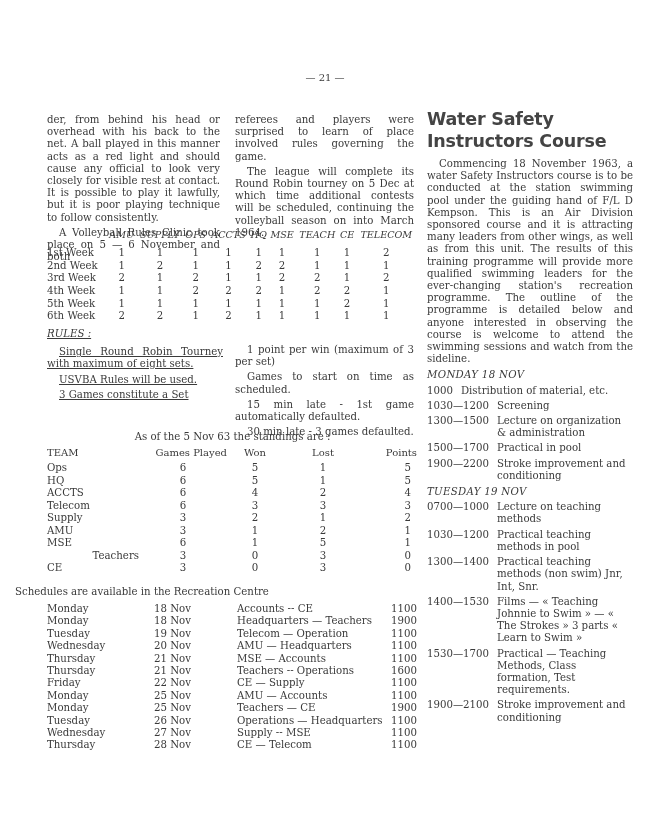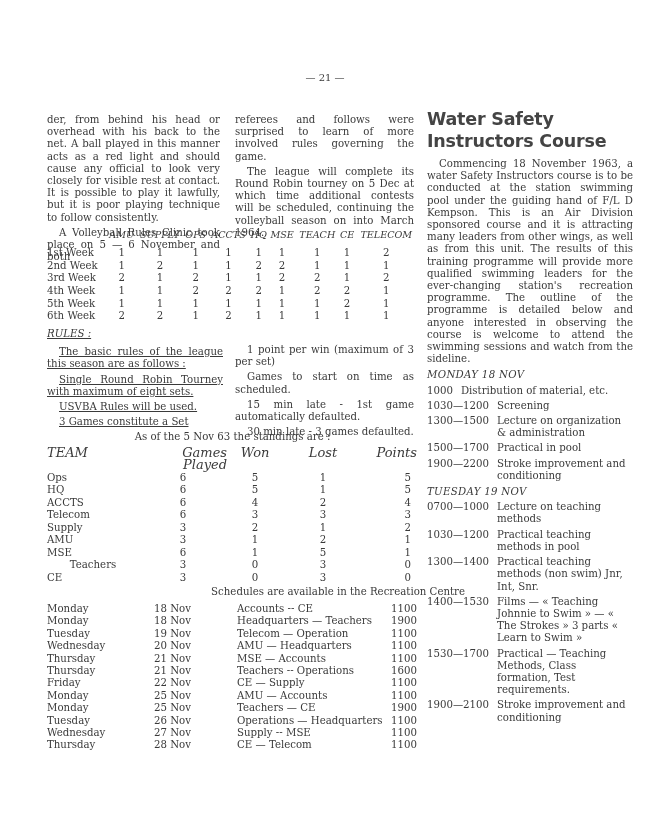--- a/index.html
+++ b/index.html
@@ -32,44 +32,44 @@
   #weeks-table th { font-style: italic; font-size: 9.6px; height: 18px; vertical-align: top; text-align: center; }
   #weeks-table td { text-align: center; height: 12.6px; }
   #weeks-table td.label { text-align: left; width: 60px; }
 
   #rules-left { left: 47px; top: 316px; width: 176px; text-decoration: underline; }
   #rules-right { left: 235px; top: 332px; width: 179px; }
   .italic { font-style: italic; }
 
   .standings-intro { left: 0; width: 465px; top: 431px; text-align: center; }
   #standings-table { left: 47px; top: 447px; width: 370px; }
-  #standings-table th { font-style: italic; height: 15px; vertical-align: top; font-size: 13px; }
+  #standings-table th { height: 15px; vertical-align: top; font-size: 10px; }
   #standings-table td { height: 12.5px; }
 
-  .sched-intro { left: 0; width: 465px; top: 586px; text-align: right; }
+  .sched-intro { left: 15px; width: 465px; top: 586px; text-align: left; }
   #schedule-table { left: 47px; top: 603px; width: 370px; }
   #schedule-table td { height: 12.4px; white-space: nowrap; }
 
   .day-heading { font-style: italic; margin: 4px 0 3px 0; letter-spacing: 0.3px; }
   .prog-item { display: flex; margin-bottom: 3px; text-align: left; }
   .prog-time { white-space: nowrap; margin-right: 8px; }
   .prog-desc { flex: 1; }
 </style>
 </head>
 <body>
 
 <div class="abs page-number">— 21 —</div>
 
 <div class="abs col" id="col-left-top">
   <p class="noindent">der, from behind his head or overhead with his back to the net. A ball played in this manner acts as a red light and should cause any official to look very closely for visible rest at contact. It is possible to play it lawfully, but it is poor playing technique to follow consistently.</p>
   <p>A Volleyball Rules Clinic took place on 5 — 6 November and both</p>
 </div>
 
 <div class="abs col" id="col-mid-top">
-  <p class="noindent">referees and follows were surprised to learn of more involved rules governing the game.</p>
+  <p class="noindent">referees and players were surprised to learn of place involved rules governing the game.</p>
   <p>The league will complete its Round Robin tourney on 5 Dec at which time additional contests will be scheduled, continuing the volleyball season on into March 1964.</p>
 </div>
 
 <table class="abs" id="weeks-table">
   <thead>
     <tr>
       <th></th>
       <th>AMU</th>
       <th>SUPPLY</th>
       <th>OPS</th>
@@ -152,21 +152,20 @@
         <td>1</td>
         <td>1</td>
         <td>1</td>
         <td>1</td>
       </tr>
     </tbody>
 </table>
 
 <div class="abs col" id="rules-left">
   <p class="noindent italic" style="margin-bottom:6px;">RULES :</p>
-  <p>The basic rules of the league this season are as follows :</p>
   <p>Single Round Robin Tourney with maximum of eight sets.</p>
   <p>USVBA Rules will be used.</p>
   <p>3 Games constitute a Set</p>
 </div>
 <div class="abs col" id="rules-right">
   <p>1 point per win (maximum of 3 per set)</p>
   <p>Games to start on time as scheduled.</p>
   <p>15 min late - 1st game automatically defaulted.</p>
   <p>30 min late - 3 games defaulted.</p>
 </div>
@@ -233,21 +232,21 @@
         <td style="text-align: right; padding-right: 6px;">1</td>
       </tr>
       <tr>
         <td style="text-align: left;">MSE</td>
         <td style="text-align: center;">6</td>
         <td style="text-align: center;">1</td>
         <td style="text-align: center;">5</td>
         <td style="text-align: right; padding-right: 6px;">1</td>
       </tr>
       <tr>
-        <td style="text-align: center; margin-left: 20px;">Teachers</td>
+        <td style="text-align: right; margin-left: 20px;">Teachers</td>
         <td style="text-align: center;">3</td>
         <td style="text-align: center;">0</td>
         <td style="text-align: center;">3</td>
         <td style="text-align: right; padding-right: 6px;">0</td>
       </tr>
       <tr>
         <td style="text-align: left;">CE</td>
         <td style="text-align: center;">3</td>
         <td style="text-align: center;">0</td>
         <td style="text-align: center;">3</td>

